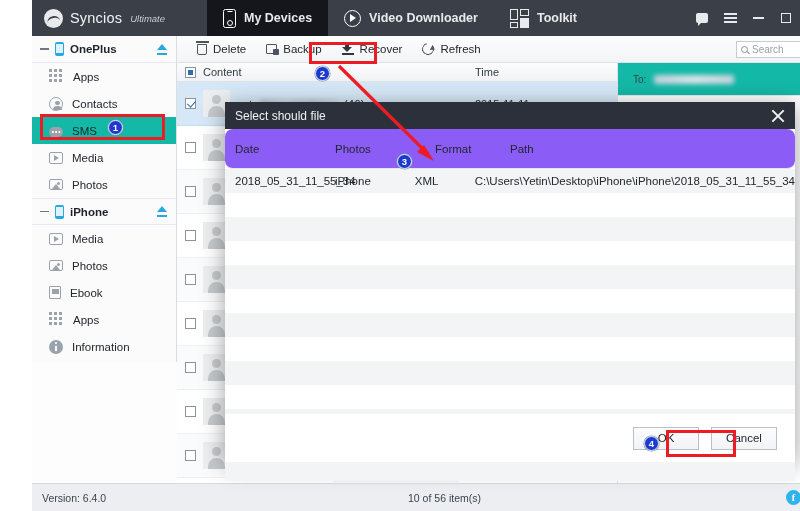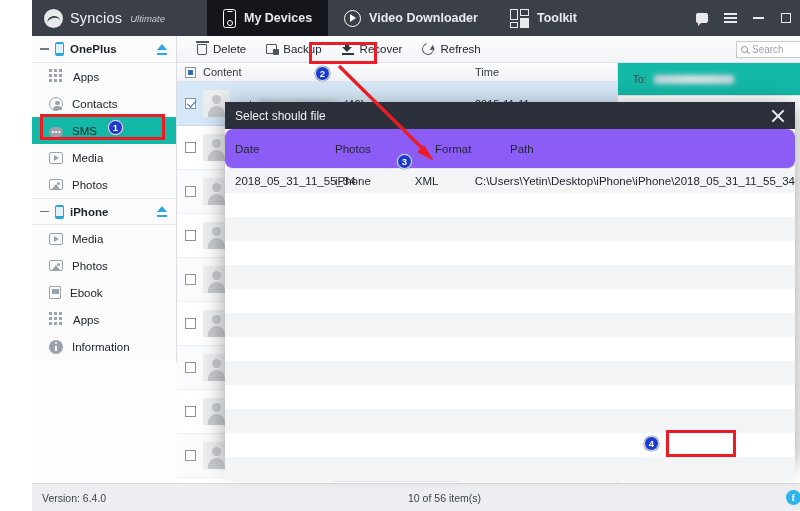--- a/index.html
+++ b/index.html
@@ -598,20 +598,24 @@
     <div class="mt-row zebra"></div>
     <div class="mt-row"></div>
     <div class="mt-row zebra"></div>
     <div class="mt-row"></div>
     <div class="mt-row zebra"></div>
     <div class="mt-row"></div>
     <div class="mt-row zebra"></div>
     <div class="mt-row"></div>
     <div class="mt-row zebra"></div>
 
+    <div class="modal-foot">
+      <div class="dlg-btn">OK</div>
+      <div class="dlg-btn">Cancel</div>
+    </div>
   </div>
 
   <div class="hl-box" style="left:8px; top:114px; width:125px; height:26px;"></div>
   <div class="badge" style="left:76px; top:120px;">1</div>
 
   <div class="hl-box" style="left:277px; top:42px; width:68px; height:22px;"></div>
   <div class="badge" style="left:283px; top:66px;">2</div>
 
   <div class="badge" style="left:365px; top:154px;">3</div>
 

